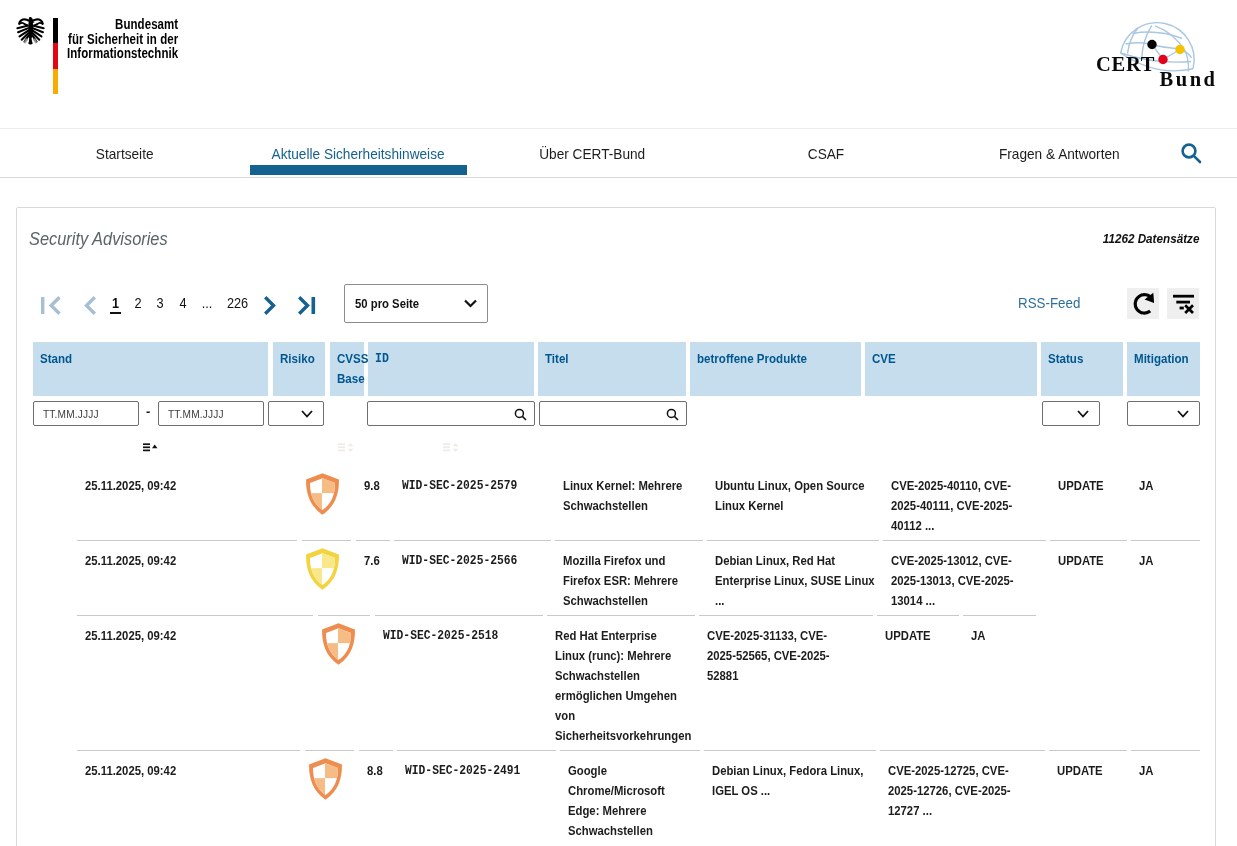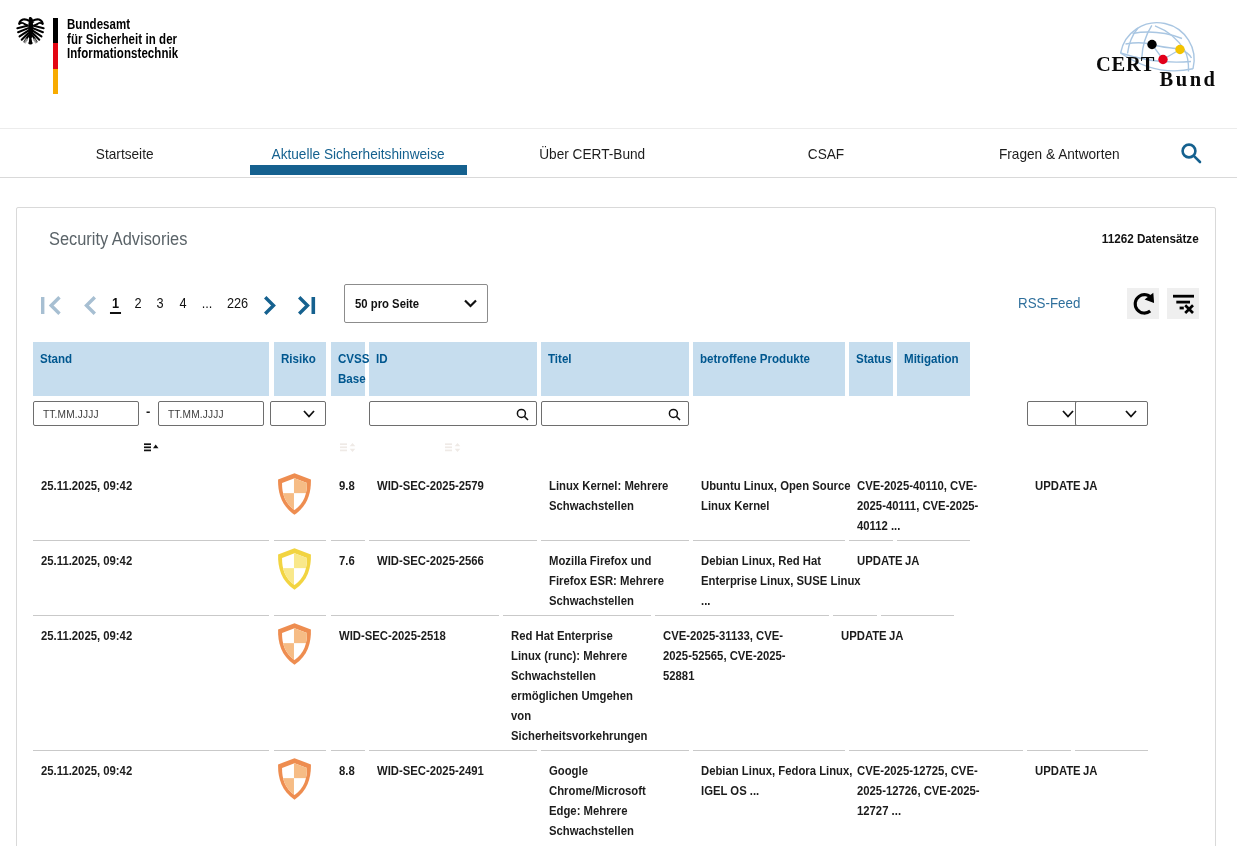--- a/index.html
+++ b/index.html
@@ -3,21 +3,21 @@
 <meta charset="utf-8">
 <title>BSI - CERT-Bund</title>
 <style>
 * { margin:0; padding:0; box-sizing:border-box; }
 html,body { width:1237px; height:846px; overflow:hidden; background:#fff;
   font-family:"Liberation Sans",sans-serif; color:#1a1a1a; }
 .cx { display:inline-block; transform-origin:0 0; transform:scaleX(.87); white-space:nowrap; }
 .cx > div { white-space:nowrap; }
 
 
-.hdr { position:relative; height:128px; background:#fff; }
+.hdr { position:relative; height:128px; background:#fff;text-align:right; }
 .eagle { position:absolute; left:14px; top:16px; }
 .stripe { position:absolute; left:53px; top:18px; width:5px; height:76px; }
 .stripe div { height:25.3px; }
 .s-black{background:#000;} .s-red{background:#e30613;} .s-gold{background:#f8ab00;}
 .bsitxt { position:absolute; left:67px; top:17px; font-size:14px; line-height:14.7px;
   color:#000; font-weight:700; transform:scaleX(.82); transform-origin:0 0; white-space:nowrap;
   letter-spacing:.1px; }
 .certlogo { position:absolute; left:1085px; top:10px; }
 
 
@@ -26,21 +26,21 @@
 .nav .tab { width:230.4px; display:flex; align-items:center; justify-content:center;
   font-size:15px; color:#1d1d1d; position:relative; }
 .nav .tab span { display:inline-block; transform:scaleX(.91); white-space:nowrap; }
 .nav .tab.active { color:#15618f; }
 .nav .tab.active::after { content:""; position:absolute; left:0; right:0; bottom:2px; height:10px; background:#15618f; }
 .nav .search { position:absolute; right:34px; top:12px; }
 
 
 .card { position:absolute; left:16px; top:207px; width:1200px; height:660px;
   border:1px solid #d9d9d9; border-radius:2px; background:#fff; }
-.crow1 { position:absolute; left:32px; right:16px; top:21px; }
+.crow1 { position:absolute; left:12px; right:16px; top:21px;font-style:italic; }
 .crow1 h1 { font-size:18px; font-weight:400; color:#5a6368; transform:scaleX(.91); transform-origin:0 0; white-space:nowrap; }
 .count { position:absolute; right:0; top:2px; font-size:13px; font-weight:700; color:#111;
   transform:scaleX(.9); transform-origin:100% 0; white-space:nowrap; }
 
 
 .toolbar { position:absolute; left:16px; right:16px; top:76px; height:40px; }
 .pager { position:absolute; left:0; top:0; width:320px; height:40px; }
 .pi { position:absolute; top:12px; }
 .pnum { position:absolute; top:10px; font-size:15px; color:#111; text-align:center; line-height:18px;
   transform:scaleX(.85); }
@@ -54,36 +54,36 @@
   transform:scaleX(.89); transform-origin:0 0; white-space:nowrap; }
 .ibtn { position:absolute; top:4px; width:32px; height:31px; background:#efefef; display:flex;
   align-items:center; justify-content:center; }
 .ibtn.b1 { right:40px; }
 .ibtn.b2 { right:0px; }
 
 
 .tbl { position:absolute; left:16px; top:134px; width:1167px; }
 .trow { display:flex;border-radius:7px; }
 .c1{width:236px;margin-right:5px;} .c2{width:52px;margin-right:5px;} .c3{width:34px;margin-right:4px;}
-.c4{width:168px;margin-right:4px;} .c5{width:148px;margin-right:4px;} .c6{width:152px;margin-right:4px;}
-.c7{width:174px;margin-right:4px;} .c8{width:44px;margin-right:4px;} .c9{width:73px;}
+.c4{width:168px;margin-right:4px;font-family:Liberation Mono, monospace;} .c5{width:148px;margin-right:4px;} .c6{width:172px;margin-right:4px;}
+.c7{width:174px;margin-right:4px;} .c8{width:82px;margin-right:4px;} .c9{width:73px;}
 .th { background:#c6ddee; color:#00578f; font-size:13px; font-weight:700; height:54px;
   padding:7px 7px 0 7px; }
 .th .cx { transform:scaleX(.89); line-height:20px; }
 .tfilter { display:flex; margin-top:5px; height:25px; }
 .tfilter .cell { position:relative; height:25px; }
 .inp { height:25px; border:1px solid #6e6e6e; border-radius:2px; background:#fff; position:relative; }
 .ph { position:absolute; left:9px; top:6px; font-size:11px; color:#3c3c3c; letter-spacing:.2px;
   transform:scaleX(.92); transform-origin:0 0; }
 .selc { height:25px; border:1px solid #6e6e6e; border-radius:2px; background:#fff; position:relative; }
 .selc svg { position:absolute; right:10px; top:8px; }
 .mag { position:absolute; right:7px; top:6px; }
 .tsort { display:flex; height:40px; align-items:flex-start; padding-top:17px; }
 .tsort .cell { display:flex; justify-content:center; }
-.drow { display:flex; }
+.drow { display:flex;margin-left:44px; }
 .drow .cell { padding:10px 8px 4px 8px; font-size:13px; font-weight:700; line-height:20px; color:#1c1c1c; }
 .drow.sep .cell { border-top:1px solid #c9c9c9; }
 .shield { display:block; margin:-4px 0 0 -6px; }
 </style>
 </head>
 <body>
 
 <div class="hdr">
   <svg class="eagle" width="33" height="31" viewBox="0 0 36 34">
     <g fill="#000">
@@ -216,20 +216,21 @@
 
   <div class="tbl">
 
     <div class="trow">
       <div class="th c1"><span class="cx">Stand</span></div>
       <div class="th c2"><span class="cx">Risiko</span></div>
       <div class="th c3"><span class="cx"><div>CVSS</div><div>Base</div></span></div>
       <div class="th c4"><span class="cx">ID</span></div>
       <div class="th c5"><span class="cx">Titel</span></div>
       <div class="th c6"><span class="cx">betroffene Produkte</span></div>
+      <div class="th c7"><span class="cx">CVE</span></div>
       <div class="th c8"><span class="cx">Status</span></div>
       <div class="th c9"><span class="cx">Mitigation</span></div>
     </div>
 
     <div class="tfilter">
       <div class="cell c1">
         <div class="inp" style="position:absolute;left:0;width:106px">
             <span class="ph">TT.MM.JJJJ</span>
           </div>
         <div style="position:absolute;left:113px;top:3px;font-weight:700;font-size:13px">-</div>
@@ -355,20 +356,21 @@
           <g clip-path="url(#scb)" fill="#f9e88a">
               <rect x="16.5" y="0" width="17.5" height="19.7"></rect>
               <rect x="0" y="19.7" width="16.5" height="22"></rect>
             </g>
         </svg>
       </div>
       <div class="cell c3"><span class="cx">7.6</span></div>
       <div class="cell c4"><span class="cx">WID-SEC-2025-2566</span></div>
       <div class="cell c5"><span class="cx"><div>Mozilla Firefox und</div><div>Firefox ESR: Mehrere</div><div>Schwachstellen</div></span></div>
       <div class="cell c6"><span class="cx"><div>Debian Linux, Red Hat</div><div>Enterprise Linux, SUSE Linux</div><div>...</div></span></div>
+      <div class="cell c7"><span class="cx"><div>CVE-2025-13012, CVE-</div><div>2025-13013, CVE-2025-</div><div>13014 ...</div></span></div>
       <div class="cell c8"><span class="cx">UPDATE</span></div>
       <div class="cell c9"><span class="cx">JA</span></div>
     </div>
     <div class="drow sep">
       <div class="cell c1"><span class="cx">25.11.2025, 09:42</span></div>
       <div class="cell c2">
         <svg class="shield" width="37" height="44" viewBox="0 0 34 41">
           <defs>
               <clipPath id="scc">
                 <path d="M17 5.8 L28.6 10.2 C28.7 19.5 26.3 28.9 17 35.4 C7.7 28.9 5.3 19.5 5.4 10.2 Z"></path>

